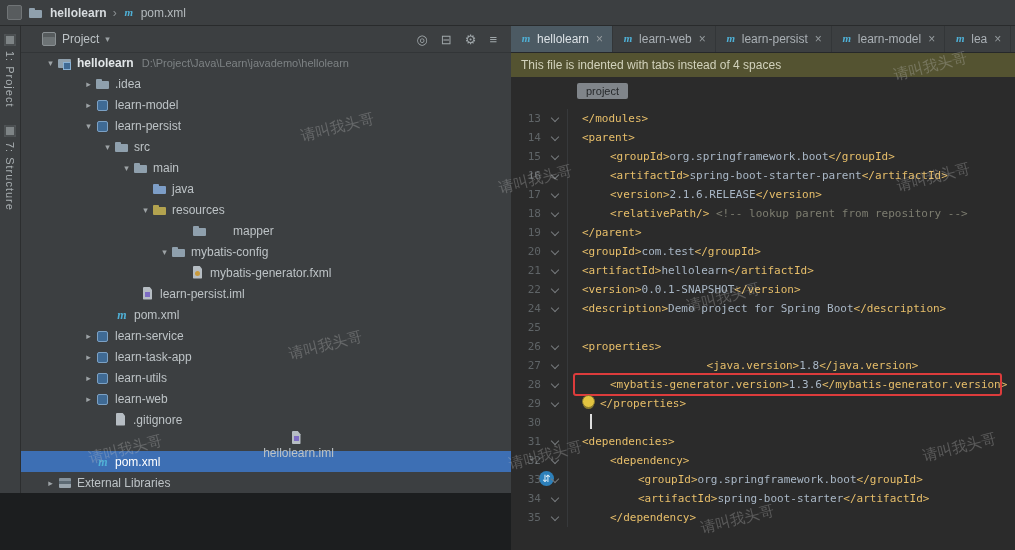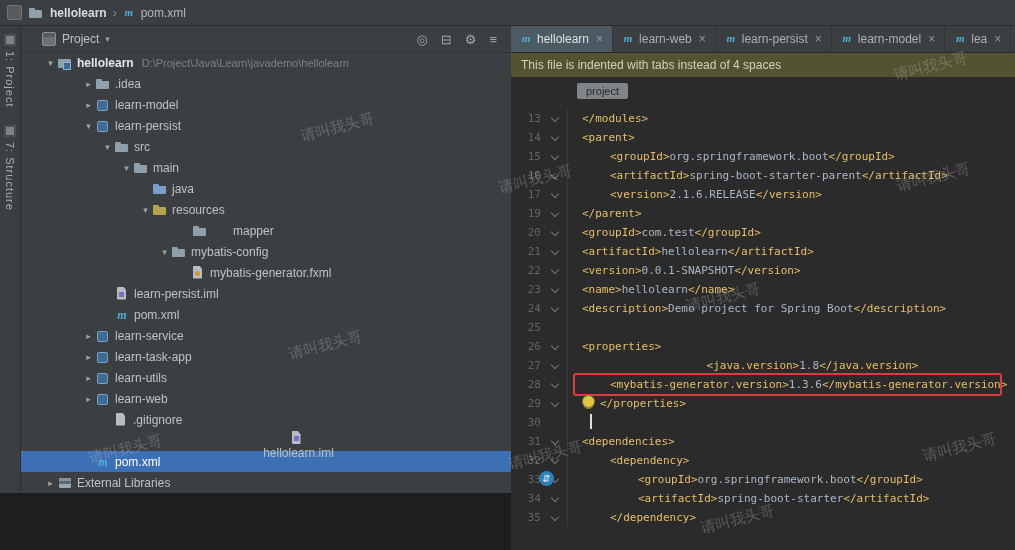--- a/index.html
+++ b/index.html
@@ -188,21 +188,21 @@
         <div class="trow" style="padding-left: 138px;">
           <span class="ar">▾</span>
           <span class="ic ic-folder"></span>
           <span class="lbl">mybatis-config</span>
         </div>
         <div class="trow" style="padding-left: 157px;">
           <span class="ar"></span>
           <span class="ic ic-doc ic-code"></span>
           <span class="lbl">mybatis-generator.fxml</span>
         </div>
-        <div class="trow" style="padding-left: 81px; text-align: center;">
+        <div class="trow" style="padding-left: 107px; text-align: center;">
           <span class="ar"></span>
           <span class="ic ic-doc ic-iml"></span>
           <span class="lbl">learn-persist.iml</span>
         </div>
         <div class="trow" style="padding-left: 81px;">
           <span class="ar"></span>
           <span class="ic ic-maven"></span>
           <span class="lbl">pom.xml</span>
         </div>
         <div class="trow" style="padding-left: 62px;">
@@ -283,25 +283,25 @@
     <div class="crumbs">
       <span class="chip">project</span>
     </div>
     <div class="code" id="code">
       <div class="sync"></div>
     <div class="line"><span class="ln">13</span><span class="fold has-fold"></span><span class="txt" style="padding-left: 14px;"><span class="sg-t">&lt;/modules&gt;</span></span></div>
         <div class="line"><span class="ln">14</span><span class="fold has-fold"></span><span class="txt" style="padding-left: 14px;"><span class="sg-t">&lt;parent&gt;</span></span></div>
         <div class="line"><span class="ln">15</span><span class="fold has-fold"></span><span class="txt" style="padding-left: 42px;"><span class="sg-t">&lt;groupId&gt;</span><span class="sg-b">org.springframework.boot</span><span class="sg-t">&lt;/groupId&gt;</span></span></div>
         <div class="line"><span class="ln">16</span><span class="fold has-fold"></span><span class="txt" style="padding-left: 42px;"><span class="sg-t">&lt;artifactId&gt;</span><span class="sg-b">spring-boot-starter-parent</span><span class="sg-t">&lt;/artifactId&gt;</span></span></div>
         <div class="line"><span class="ln">17</span><span class="fold has-fold"></span><span class="txt" style="padding-left: 42px;"><span class="sg-t">&lt;version&gt;</span><span class="sg-b">2.1.6.RELEASE</span><span class="sg-t">&lt;/version&gt;</span></span></div>
+        <div class="line"><span class="ln">18</span><span class="fold has-fold"></span><span class="txt" style="padding-left: 42px;"><span class="sg-t">&lt;relativePath/&gt;</span><span class="sg-b"> </span><span class="sg-c">&lt;!-- lookup parent from repository --&gt;</span></span></div>
         <div class="line"><span class="ln">19</span><span class="fold has-fold"></span><span class="txt" style="padding-left: 14px;"><span class="sg-t">&lt;/parent&gt;</span></span></div>
         <div class="line"><span class="ln">20</span><span class="fold has-fold"></span><span class="txt" style="padding-left: 14px;"><span class="sg-t">&lt;groupId&gt;</span><span class="sg-b">com.test</span><span class="sg-t">&lt;/groupId&gt;</span></span></div>
         <div class="line"><span class="ln">21</span><span class="fold has-fold"></span><span class="txt" style="padding-left: 14px;"><span class="sg-t">&lt;artifactId&gt;</span><span class="sg-b">hellolearn</span><span class="sg-t">&lt;/artifactId&gt;</span></span></div>
         <div class="line"><span class="ln">22</span><span class="fold has-fold"></span><span class="txt" style="padding-left: 14px;"><span class="sg-t">&lt;version&gt;</span><span class="sg-b">0.0.1-SNAPSHOT</span><span class="sg-t">&lt;/version&gt;</span></span></div>
-        <div class="line"><span class="ln">23</span><span class="fold has-fold"></span><span class="txt" style="padding-left: 14px;"><span class="sg-t">&lt;name&gt;</span><span class="sg-b">hellolearn</span><span class="sg-t">&lt;/name&gt;</span></span></div>
         <div class="line"><span class="ln">24</span><span class="fold has-fold"></span><span class="txt" style="padding-left: 14px;"><span class="sg-t">&lt;description&gt;</span><span class="sg-b">Demo project for Spring Boot</span><span class="sg-t">&lt;/description&gt;</span></span></div>
         <div class="line"><span class="ln">25</span><span class="fold"></span><span class="txt" style="padding-left: 14px;"></span></div>
         <div class="line"><span class="ln">26</span><span class="fold has-fold"></span><span class="txt" style="padding-left: 14px;"><span class="sg-t">&lt;properties&gt;</span></span></div>
         <div class="line"><span class="ln">27</span><span class="fold has-fold"></span><span class="txt" style="padding-left: 42px; text-align: center;"><span class="sg-t">&lt;java.version&gt;</span><span class="sg-b">1.8</span><span class="sg-t">&lt;/java.version&gt;</span></span></div>
         <div class="line"><span class="ln">28</span><span class="fold has-fold"></span><span class="txt" style="padding-left: 42px;"><span class="sg-t">&lt;mybatis-generator.version&gt;</span><span class="sg-b">1.3.6</span><span class="sg-t">&lt;/mybatis-generator.version&gt;</span></span><span class="redbox"></span></div>
         <div class="line"><span class="ln">29</span><span class="fold has-fold"></span><span class="txt" style="padding-left: 14px;"><span class="bulb"></span><span class="sg-t">&lt;/properties&gt;</span></span></div>
         <div class="line"><span class="ln">30</span><span class="fold"></span><span class="txt" style="padding-left: 14px;"><span class="caret"></span></span></div>
         <div class="line"><span class="ln">31</span><span class="fold has-fold"></span><span class="txt" style="padding-left: 14px;"><span class="sg-t">&lt;dependencies&gt;</span></span></div>
         <div class="line"><span class="ln">32</span><span class="fold has-fold"></span><span class="txt" style="padding-left: 42px;"><span class="sg-t">&lt;dependency&gt;</span></span></div>
         <div class="line"><span class="ln">33</span><span class="fold has-fold"></span><span class="txt" style="padding-left: 70px;"><span class="sg-t">&lt;groupId&gt;</span><span class="sg-b">org.springframework.boot</span><span class="sg-t">&lt;/groupId&gt;</span></span></div>

